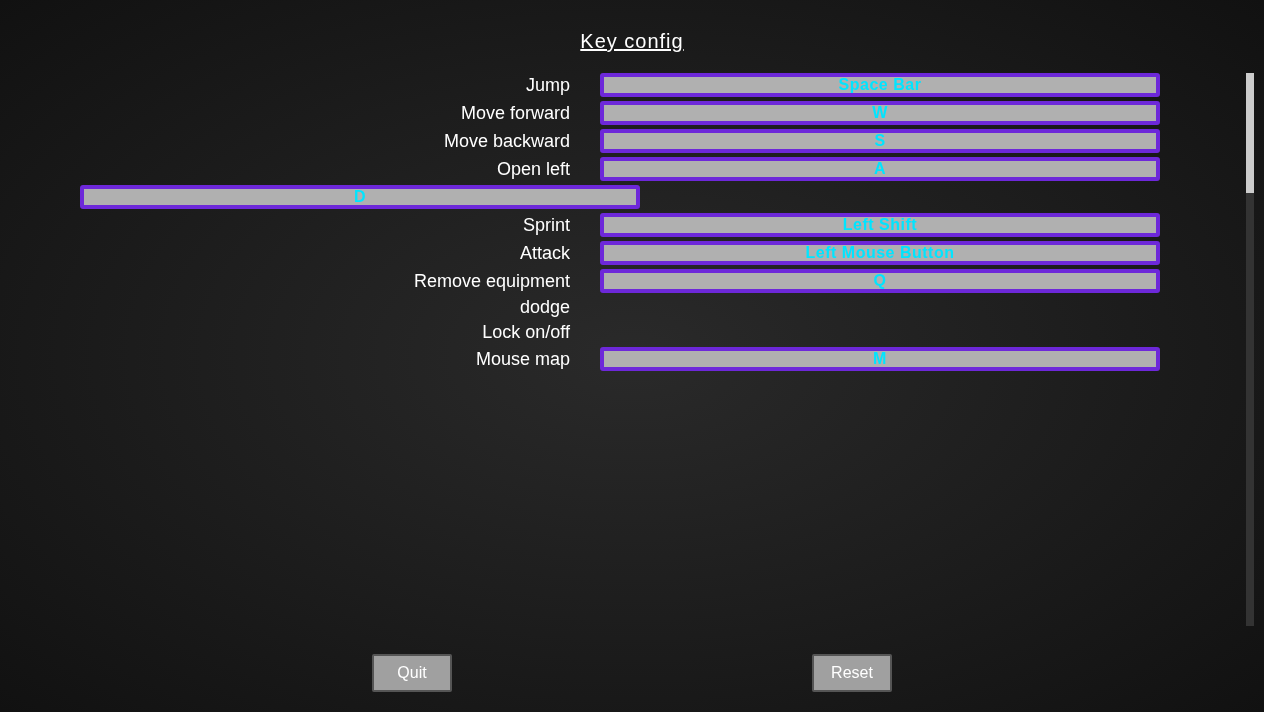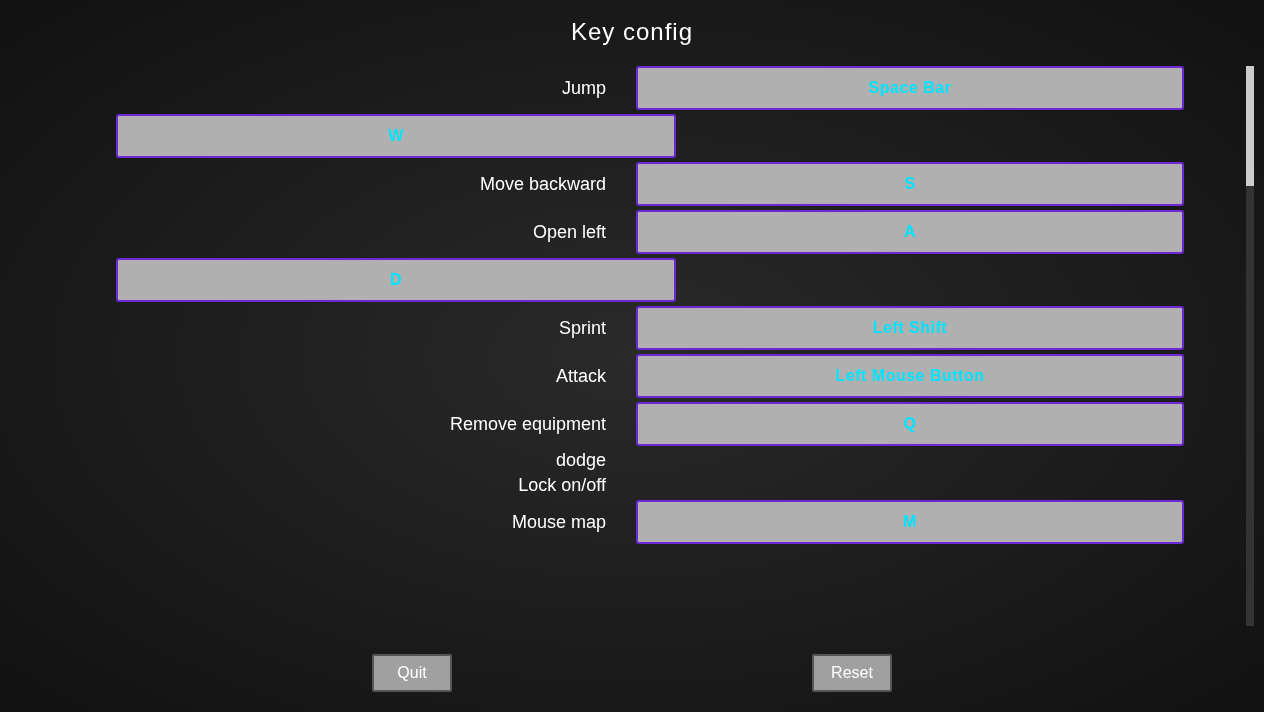--- a/index.html
+++ b/index.html
@@ -15,42 +15,42 @@
       background: radial-gradient(ellipse at center, #2a2a2a 0%, #111111 100%);
       font-family: Arial, sans-serif;
       color: #ffffff;
       overflow: hidden;
       display: flex;
       flex-direction: column;
       align-items: center;
     }
 
     #page-title {
-      margin-top: 18px;
-      font-size: 24px;
+      margin-top: 30px;
+      font-size: 20px;
       color: #ffffff;
       letter-spacing: 1px;
+      text-decoration: underline;
     }
 
     .config-area {
       display: flex;
       flex-direction: column;
       width: 100%;
       flex: 1;
       overflow: hidden;
       padding: 20px 0 10px 0;
       position: relative;
     }
 
     .scroll-container {
       overflow-y: auto;
       overflow-x: hidden;
       flex: 1;
       padding-right: 0;
-      margin-left: 36px;
     }
 
     .scroll-container::-webkit-scrollbar {
       width: 8px;
     }
     .scroll-container::-webkit-scrollbar-track {
       background: #333;
     }
     .scroll-container::-webkit-scrollbar-thumb {
       background: #888;
@@ -69,23 +69,23 @@
       text-align: right;
       padding-right: 30px;
       font-size: 18px;
       color: #ffffff;
       flex-shrink: 0;
     }
 
     .key-button {
       flex: 1;
       max-width: 560px;
-      height: 44px;
+      height: 24px;
       background: #b0b0b0;
-      border: 2px solid #6d28d9;
+      border: 4px solid #6d28d9;
       border-radius: 3px;
       display: flex;
       align-items: center;
       justify-content: center;
       cursor: pointer;
       font-size: 16px;
       color: #00e5ff;
       font-weight: bold;
       letter-spacing: 0.5px;
     }
@@ -133,20 +133,21 @@
 <div id="page-title">Key config</div>
 
 <div class="config-area">
   <div class="scroll-container" id="scroll-container">
 
   <div class="key-row">
         <div class="action-label">Jump</div>
         <div class="key-button">Space Bar</div>
       </div>
       <div class="key-row">
+        <div class="action-label">Move forward</div>
         <div class="key-button">W</div>
       </div>
       <div class="key-row">
         <div class="action-label">Move backward</div>
         <div class="key-button">S</div>
       </div>
       <div class="key-row">
         <div class="action-label">Open left</div>
         <div class="key-button">A</div>
       </div>

